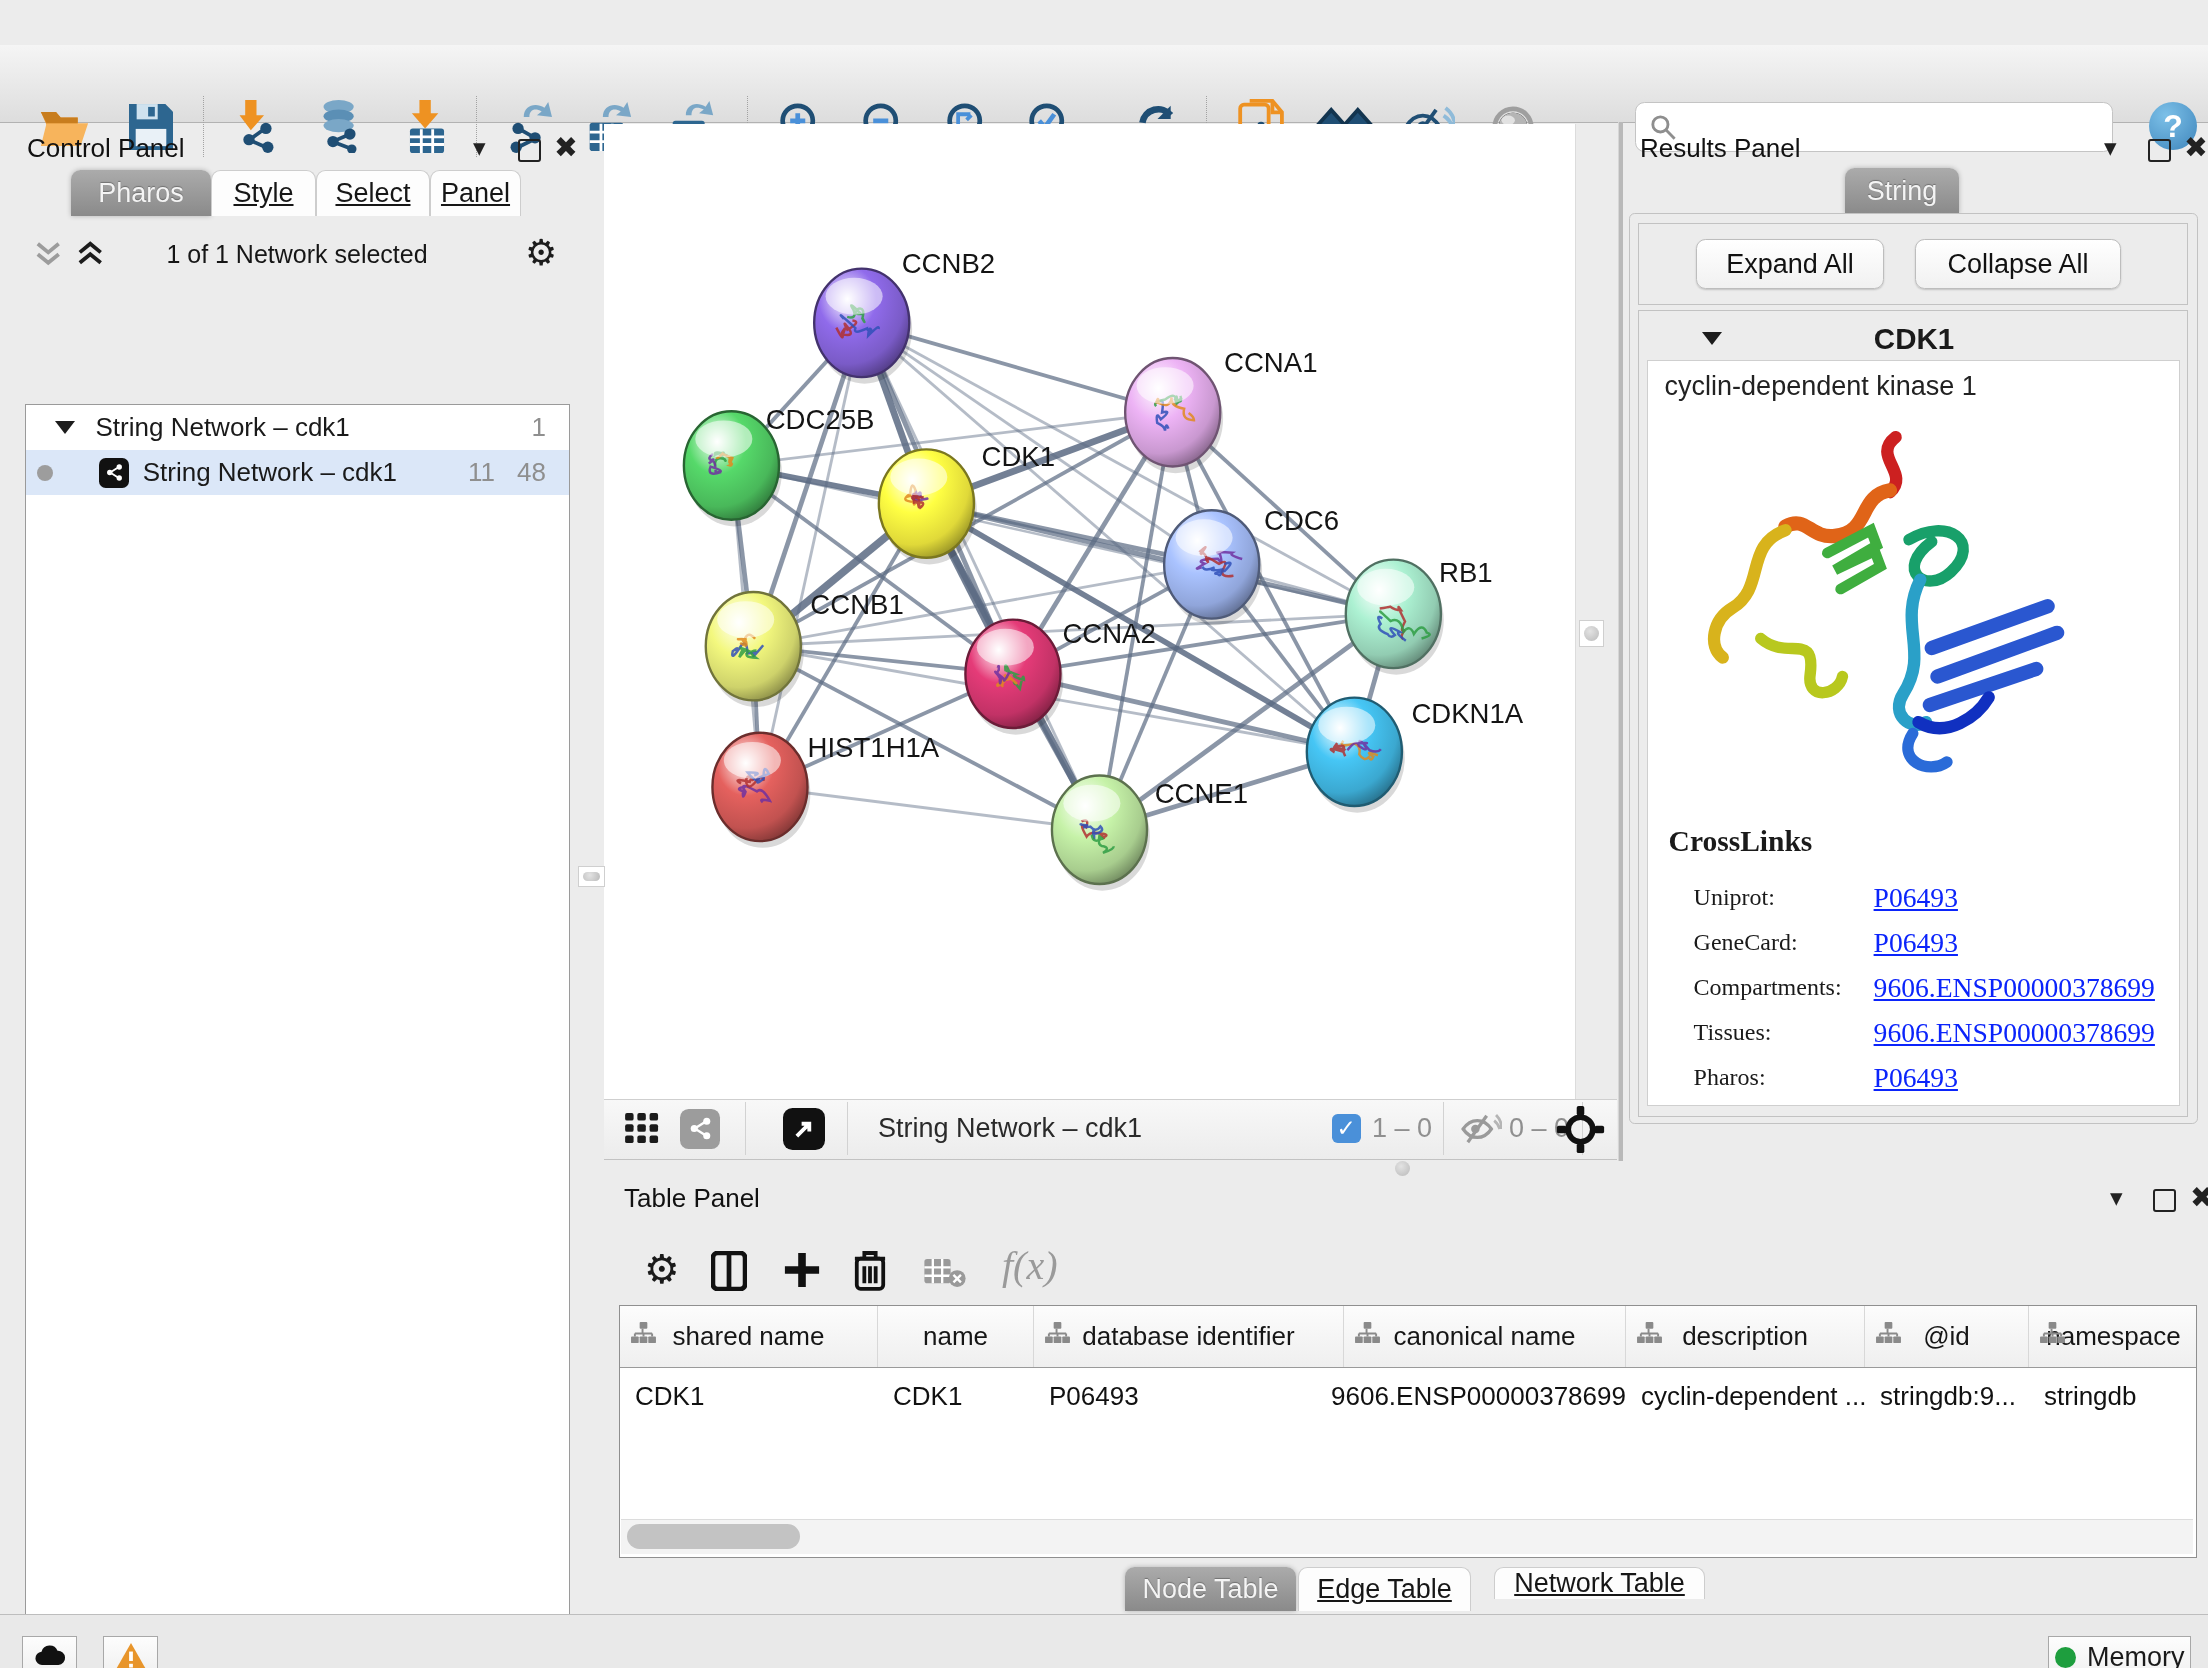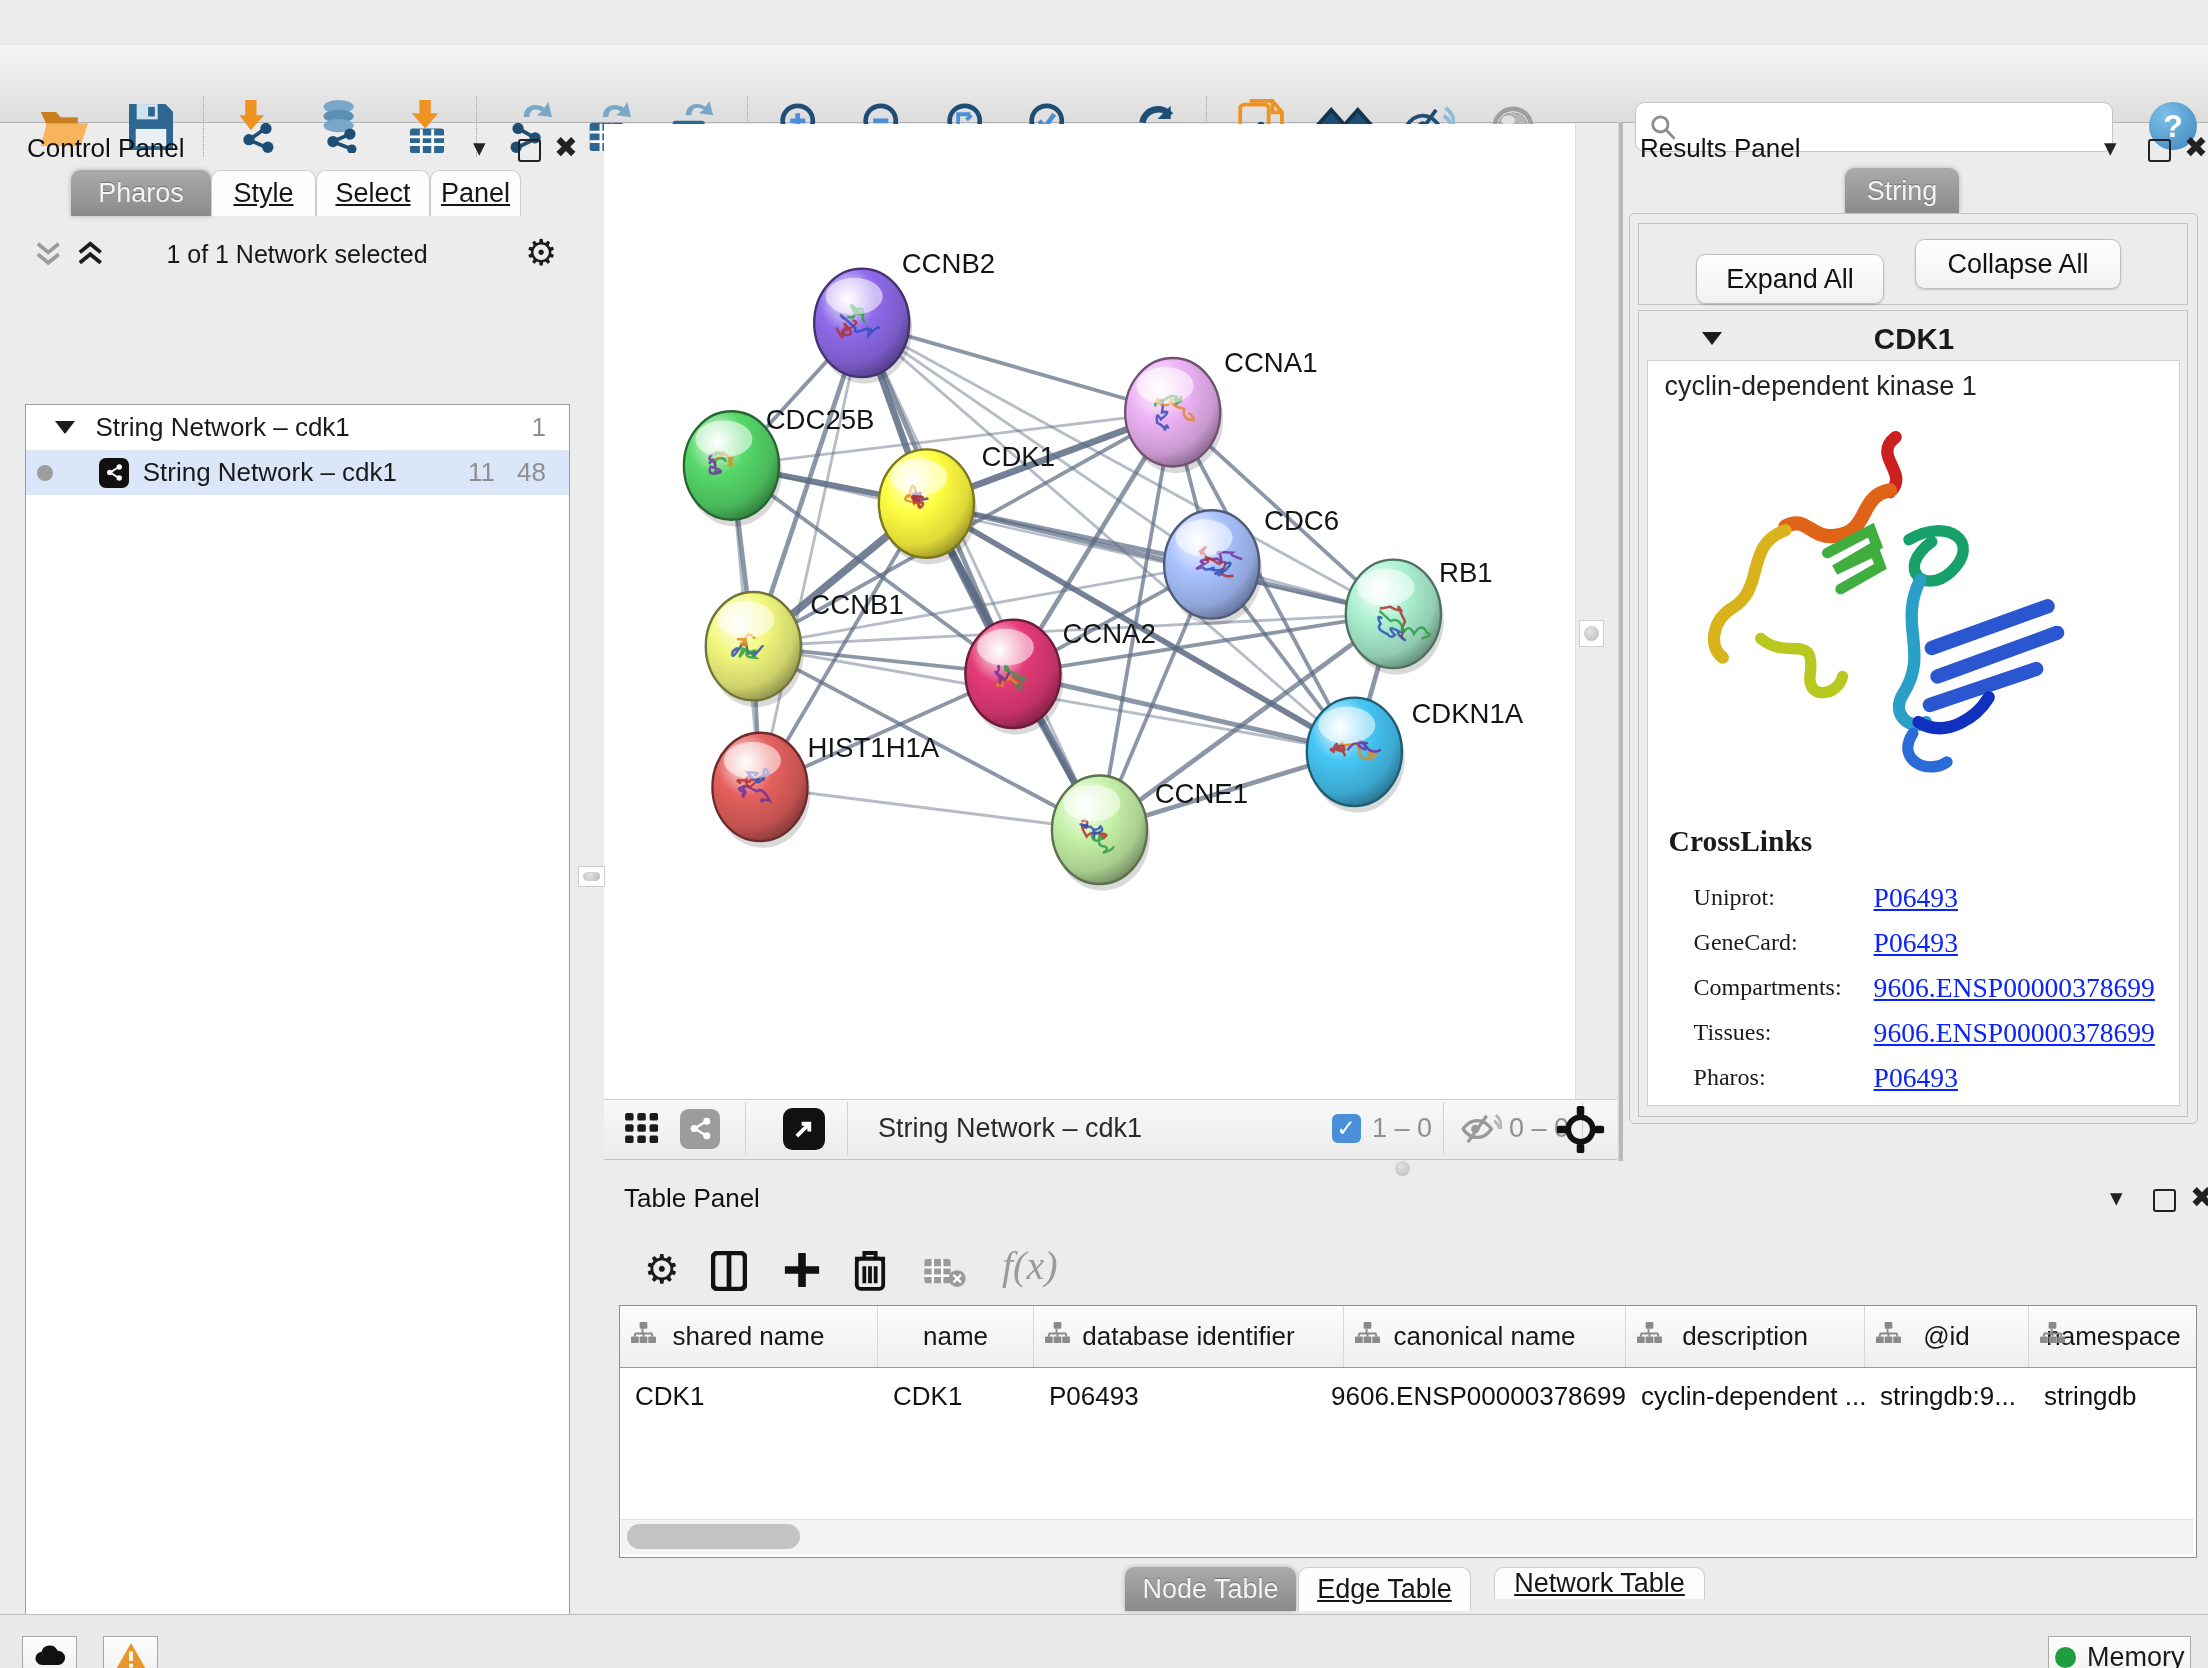--- a/index.html
+++ b/index.html
@@ -572,21 +572,21 @@
   <div class="abs" style="left:1623px;top:122px;width:586px;height:1039px;">
     <div class="abs phead-title" style="left:17px;top:11.4px;">Results Panel</div>
     <div class="abs phead-btn" style="left:481px;top:13.3px;">▾</div>
     <div class="abs float-sq" style="left:525px;top:17px;"></div>
     <div class="abs phead-btn" style="left:561px;top:11.4px;font-weight:bold;font-size:28.5px;">✖</div>
 
     <div class="abs tab sel" style="left:222px;top:46px;width:114px;">String</div>
 
     <div class="abs rbox" style="left:5.7px;top:91px;width:569px;height:911px;border-radius:5.7px;"></div>
     <div class="abs rbox" style="left:15px;top:101px;width:550px;height:82px;">
-      <div class="btn abs" style="left:57px;top:30px;width:186px;height:48px;">Expand All</div>
+      <div class="btn abs" style="left:57px;top:15px;width:186px;height:48px;">Expand All</div>
       <div class="btn abs" style="left:276px;top:15px;width:204px;height:48px;">Collapse All</div>
     </div>
 
     <div class="abs rbox" style="left:15px;top:188px;width:550px;height:807px;">
       <span class="tri-down abs" style="left:63px;top:21px;cursor:pointer;"></span>
       <div class="abs" style="left:0;top:11.4px;width:550px;text-align:center;font-size:29.5px;font-weight:bold;">CDK1</div>
       <div class="abs" style="left:7.6px;top:49px;width:533px;height:746px;background:#fff;border:1px solid #cfcfcf;box-sizing:border-box;">
         <div class="abs" style="left:17px;top:9.5px;font-size:27px;color:#222;">cyclin-dependent kinase 1</div>
 
         <svg class="abs" style="left:46px;top:59px;" width="409" height="380" viewBox="0 0 430 400">

